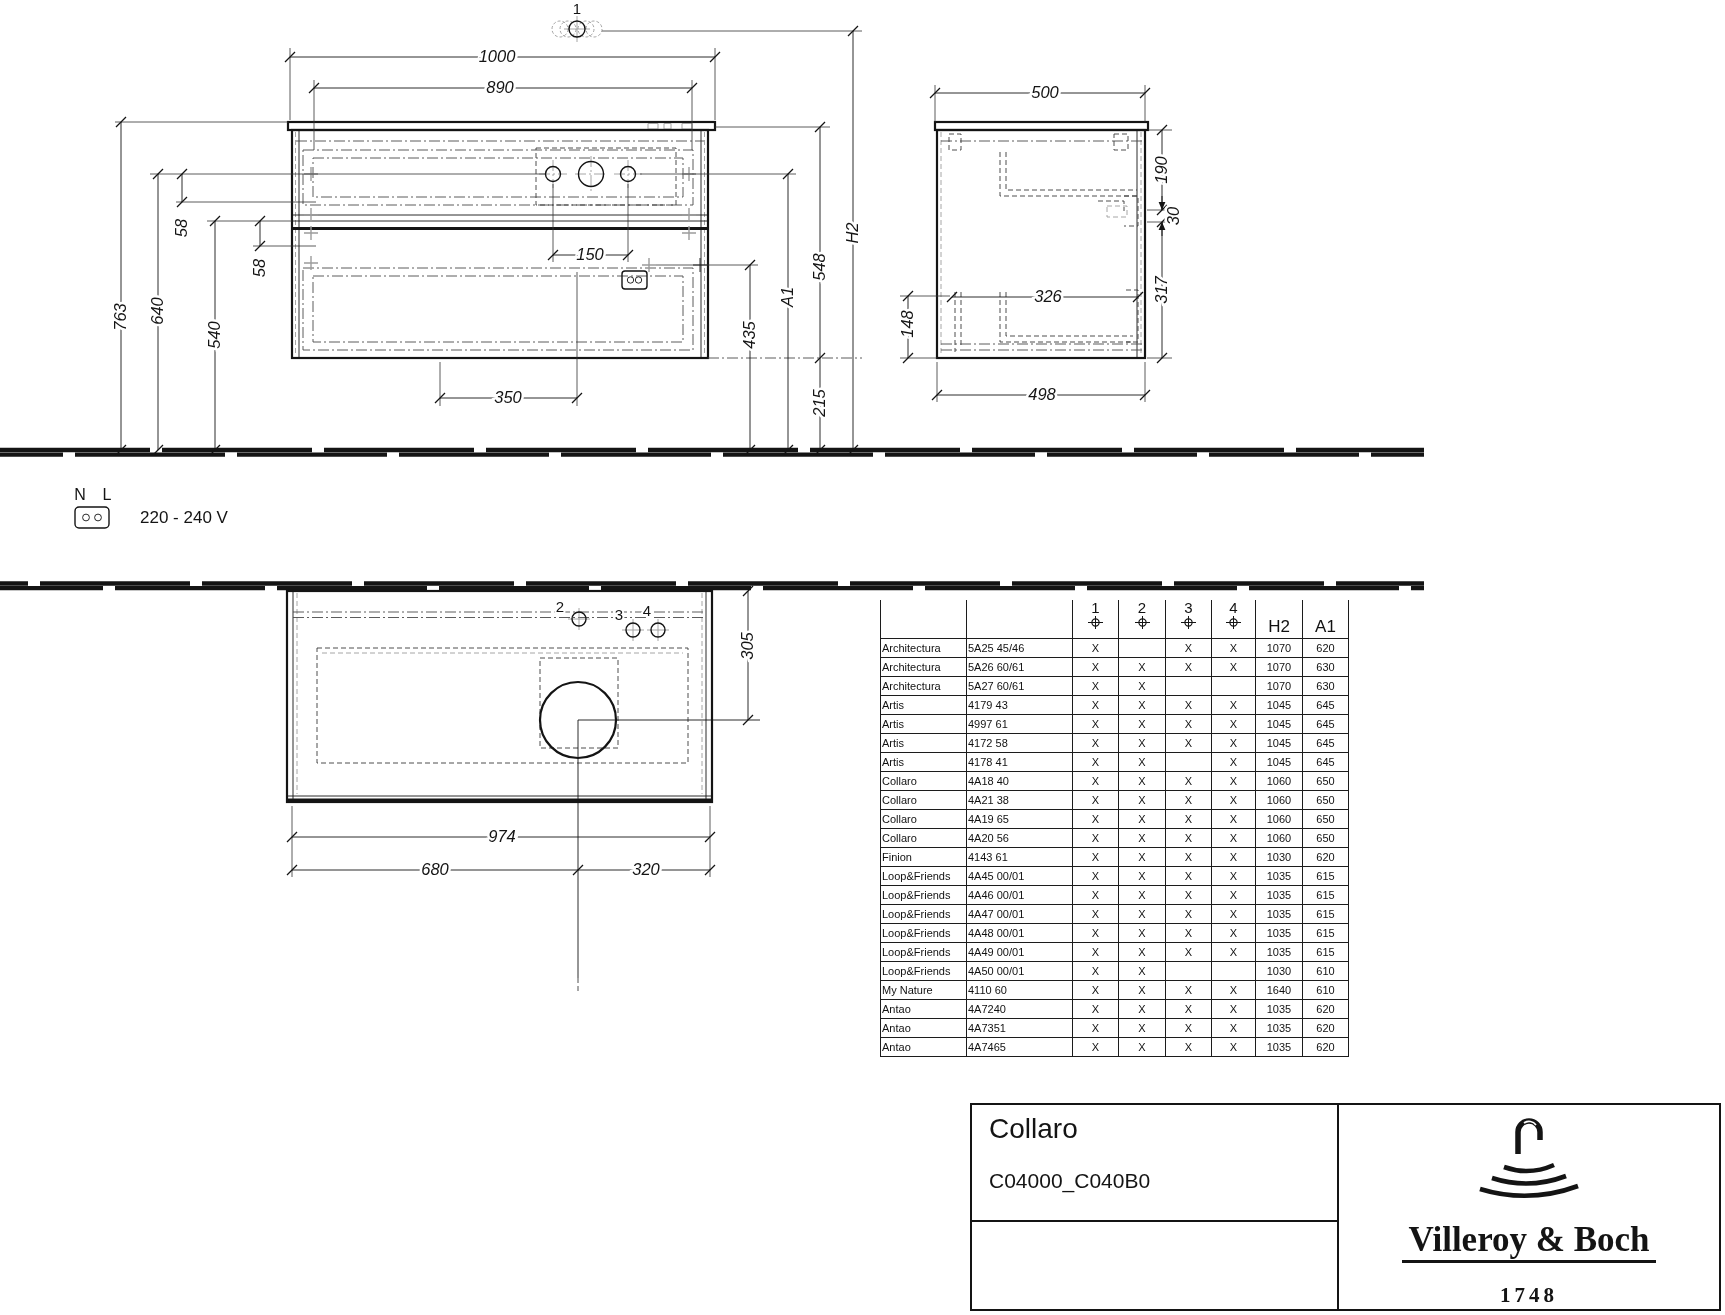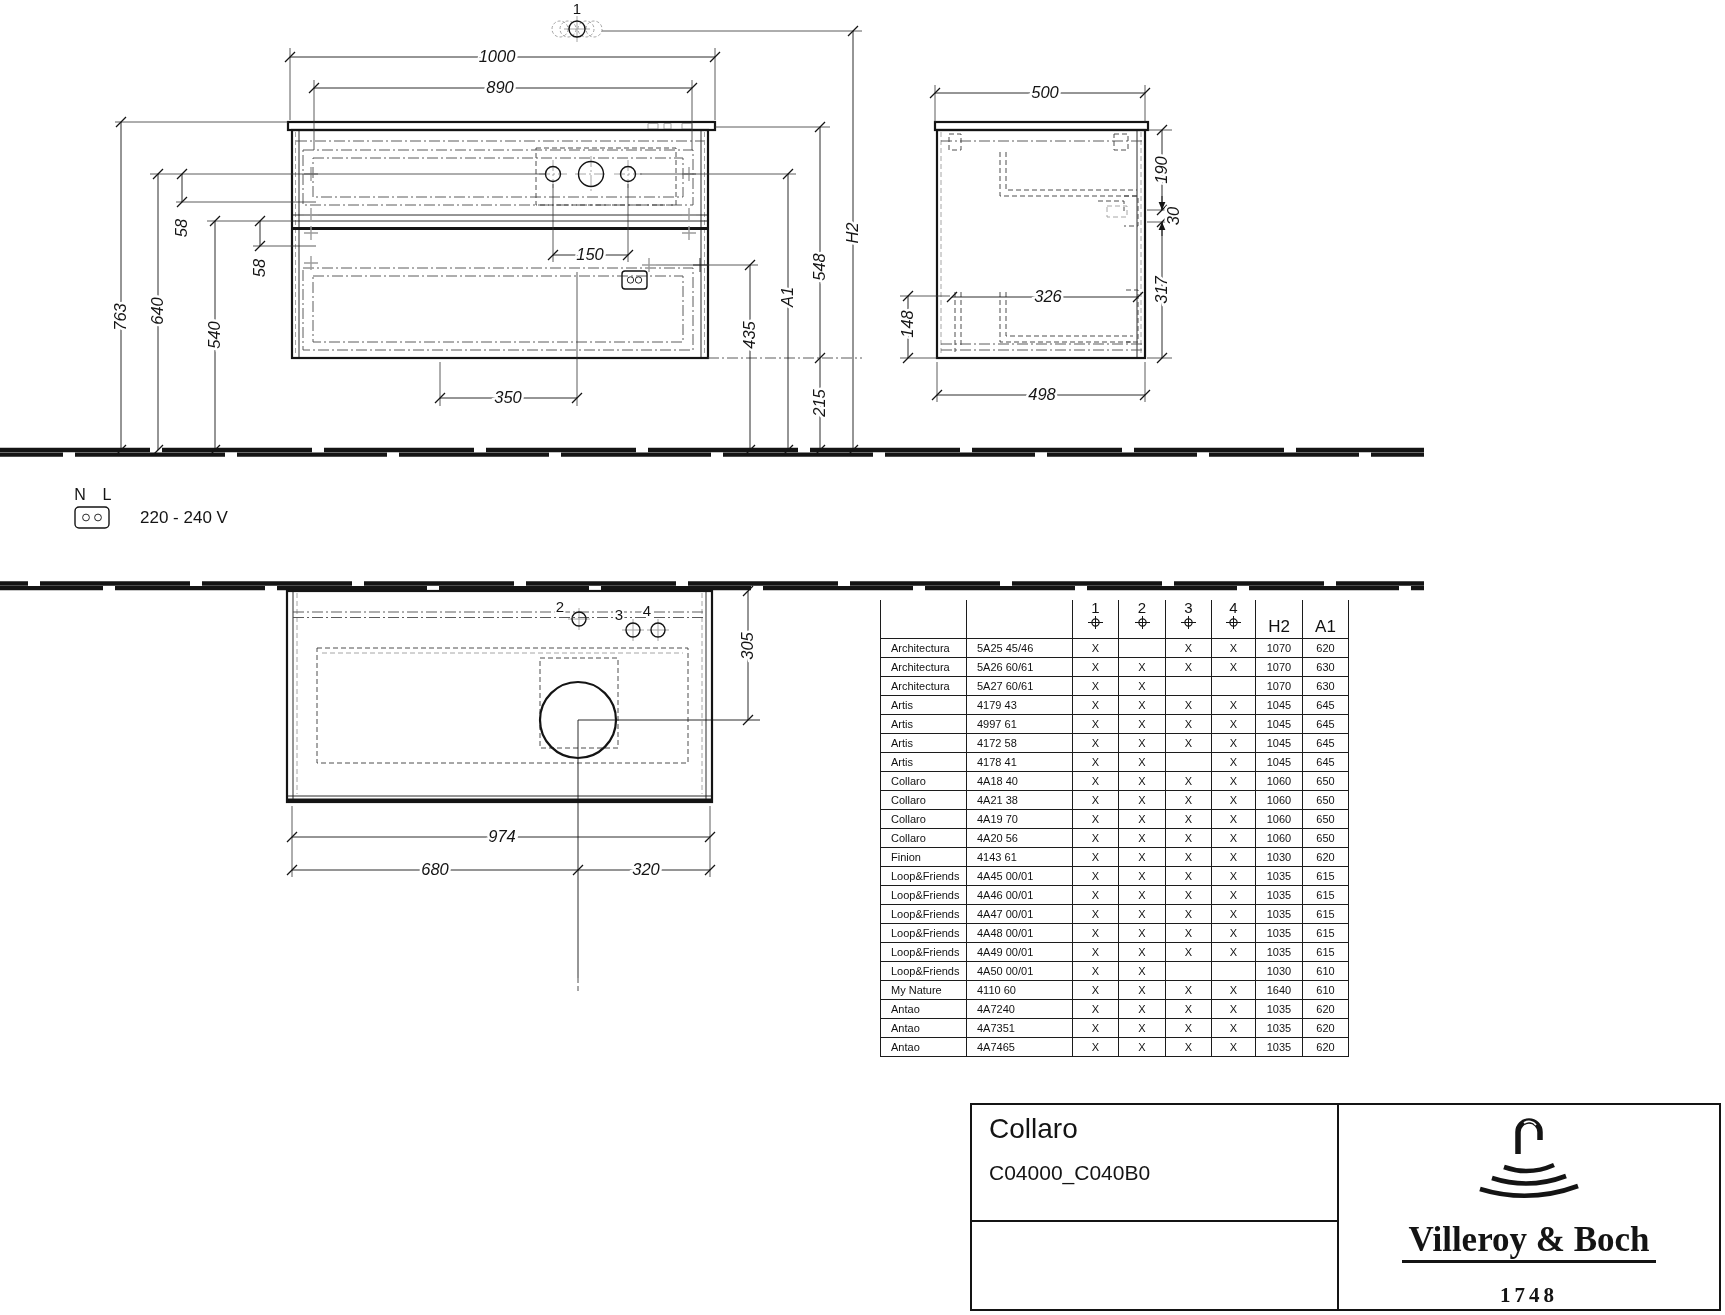--- a/index.html
+++ b/index.html
@@ -27,34 +27,34 @@
   .co{font:15px "Liberation Sans",sans-serif;fill:#141414;text-anchor:middle;
       paint-order:stroke;stroke:#fff;stroke-width:4px}
   .pw{font:16px "Liberation Sans",sans-serif;fill:#141414;text-anchor:middle}
   .volt{font:17px "Liberation Sans",sans-serif;fill:#141414;text-anchor:start}
 
   
   #comp{position:absolute;left:880px;top:600px;border-collapse:collapse;table-layout:fixed;
         font-size:11px;color:#111;background:#fff}
   #comp th,#comp td{border:1px solid #1c1c1c;padding:0;overflow:hidden;white-space:nowrap}
   #comp td{height:18px;text-align:center}
-  #comp td.tl{text-align:left;padding-left:10px}
+  #comp td.tl{text-align:left;padding-left:1px}
   #comp thead th{border-top:none;height:37px;background:#fff}
   #comp th.cx{vertical-align:top}
   #comp th.cv{vertical-align:bottom;font-size:17px;font-weight:normal;text-align:center;padding-bottom:1px}
   .hn{font-size:15px;font-weight:normal;line-height:14px;text-align:center;margin-top:1px}
   .chx{display:block;margin:0 auto}
 
   
   #tblk{position:absolute;left:970px;top:1103px;width:751px;height:208px;
         border:2.5px solid #141414;display:flex;box-sizing:border-box;background:#fff}
   #tblk .lpane{width:367px;border-right:2.2px solid #141414;display:flex;flex-direction:column;box-sizing:border-box}
   #tblk .cell1{height:117px;border-bottom:2.2px solid #141414;box-sizing:border-box;padding:8px 0 0 17px}
   #tblk .product{font-size:28px;line-height:32px}
-  #tblk .code{font-size:21px;margin-top:16px}
+  #tblk .code{font-size:21px;margin-top:24px}
   #tblk .cell2{flex:1;display:flex;align-items:center;padding-left:17px;font-size:21px}
   #tblk .rpane{flex:1;display:flex;flex-direction:column;align-items:center;padding-top:13px;box-sizing:border-box}
   #tblk .brand{font-family:"Liberation Serif",serif;font-weight:bold;font-size:35px;line-height:1;
                border-bottom:3.5px solid #141414;padding:0 6px 3px}
   #tblk .year{font-family:"Liberation Serif",serif;font-weight:bold;font-size:21px;letter-spacing:4px;margin-top:20px}
 </style>
 </head>
 <body>
 
 <div id="canvas">
@@ -340,21 +340,21 @@
           <td class="tl">4A21 38</td>
           <td>X</td>
           <td>X</td>
           <td>X</td>
           <td>X</td>
           <td>1060</td>
           <td>650</td>
         </tr>
         <tr>
           <td class="tl">Collaro</td>
-          <td class="tl">4A19 70</td>
+          <td class="tl">4A19 65</td>
           <td>X</td>
           <td>X</td>
           <td>X</td>
           <td>X</td>
           <td>1060</td>
           <td>650</td>
         </tr>
         <tr>
           <td class="tl">Collaro</td>
           <td class="tl">4A20 56</td>

